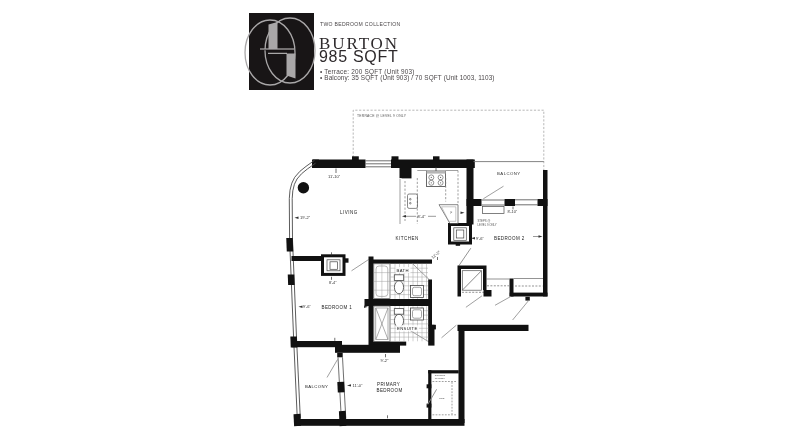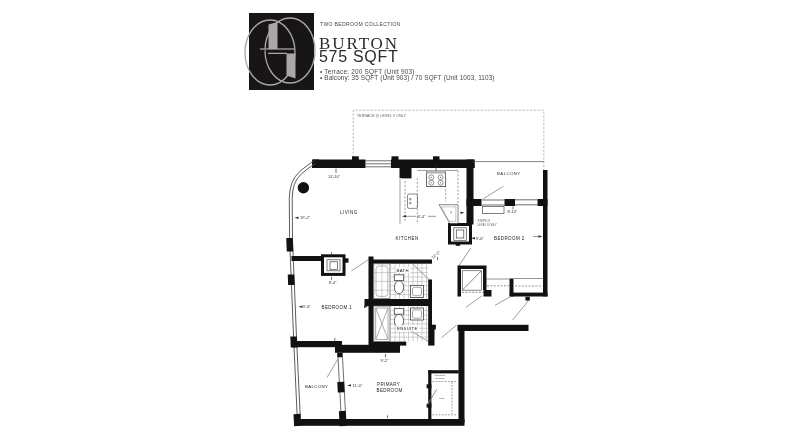--- a/index.html
+++ b/index.html
@@ -22,21 +22,21 @@
     </g>
     <line x1="19" y1="41.5" x2="54" y2="41.5" stroke="#181516" stroke-width="1.4"></line>
     <line x1="20" y1="41" x2="54" y2="41" stroke="#cfcdce" stroke-width="1"></line>
     <line x1="28" y1="45.3" x2="47" y2="45.3" stroke="#cfcdce" stroke-width="1"></line>
   </svg>
 
   <div class="abs" style="left:320px;top:20.6px;font-size:5.1px;letter-spacing:0.32px;color:#4a4648;">TWO BEDROOM COLLECTION</div>
 
   <div class="abs" style="left:319px;top:33.8px;font-family:'Liberation Serif',serif;font-size:17px;letter-spacing:1.9px;color:#2d292b;">BURTON</div>
 
-  <div class="abs" style="left:319px;top:48.2px;font-size:16px;letter-spacing:0.7px;color:#2d292b;">575 SQFT</div>
+  <div class="abs" style="left:319px;top:48.2px;font-size:16px;letter-spacing:0.7px;color:#2d292b;">985 SQFT</div>
 
   <div class="abs" style="left:320px;top:68px;font-size:6.4px;letter-spacing:0.22px;color:#4a4648;">• Terrace: 200 SQFT (Unit 903)</div>
 
   <div class="abs" style="left:320px;top:74.3px;font-size:6.4px;letter-spacing:0.12px;color:#4a4648;">• Balcony: 35 SQFT (Unit 903) / 70 SQFT (Unit 1003, 1103)</div>
 
   <svg id="plan" class="abs" style="left:0;top:0;" width="788" height="444" viewBox="0 0 788 444">
     <g fill="#111" stroke="none">
 
       <g fill="none" stroke="#999" stroke-width="0.7" stroke-dasharray="2.2,1.6">
         <path d="M353.2 157.5 L353.2 110.2 L543.8 110.2 L543.8 170.5"></path>

